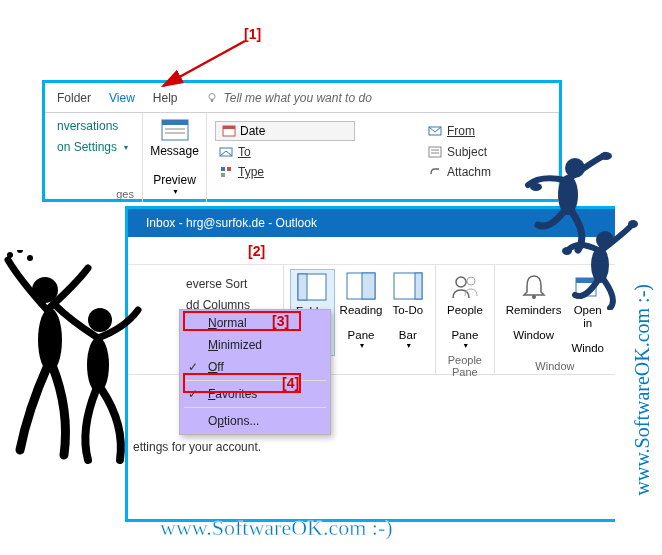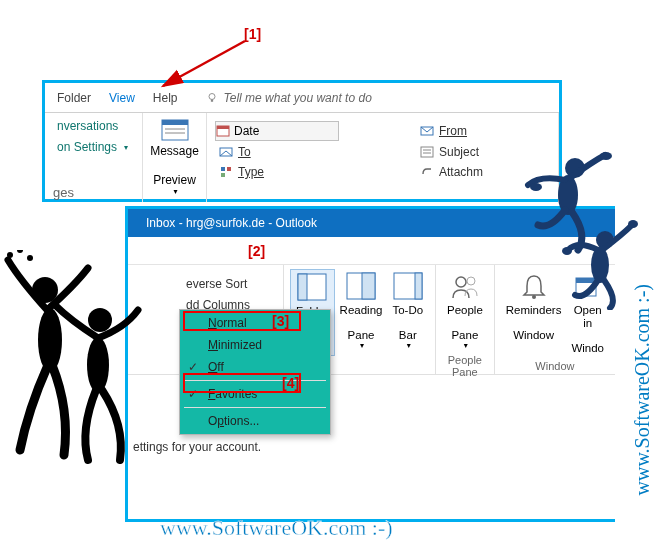--- a/index.html
+++ b/index.html
@@ -11,42 +11,42 @@
 
   
   .win1 .tabs { display: flex; align-items: center; height: 30px; border-bottom: 1px solid #d0d0d0; padding-left: 12px; gap: 18px; }
   .win1 .tab { color: #444; cursor: pointer; }
   .win1 .tab.active { color: #0078d4; font-weight: 500; }
   .win1 .tellme { display: flex; align-items: center; gap: 6px; color: #666; margin-left: 10px; font-style: italic; }
   .bulb { width: 12px; height: 12px; }
 
   .ribbon { display: flex; height: 89px; }
   .rgroup { border-right: 1px solid #e0e0e0; padding: 4px 8px 2px 8px; display: flex; flex-direction: column; }
-  .rgroup-label { text-align: left; font-size: 13px; color: #666; margin-top: auto; padding-top: 2px; }
+  .rgroup-label { text-align: right; font-size: 11px; color: #666; margin-top: auto; padding-top: 2px; }
   .small-stack { display: flex; flex-direction: column; gap: 3px; }
   .small-btn { display: flex; align-items: center; gap: 5px; padding: 2px 4px; color: #333; cursor: pointer; white-space: nowrap; }
   .small-btn.dis { color: #0f766e; }
   .big-btn { display: flex; flex-direction: column; align-items: center; justify-content: flex-start; padding: 2px 6px; cursor: pointer; text-align: right; line-height: 1.2; }
   .big-btn .ic { width: 28px; height: 22px; margin-bottom: 3px; }
   .grid2 { display: grid; grid-template-columns: auto auto; gap: 2px 14px; }
-  .sel { border: 1px solid #c0c0c0; background: #f5f5f5; padding: 2px 0; display: flex; align-items: center; gap: 4px; width: 124px; }
+  .sel { border: 1px solid #c0c0c0; background: #f5f5f5; padding: 2px 6px; display: flex; align-items: center; gap: 4px; width: 140px; }
 
   
   .titlebar { height: 28px; background: #0e6fc1; color: #fff; display: flex; align-items: center; padding-left: 18px; font-size: 12px; }
   .ribbon2 { display: flex; height: 110px; border-bottom: 1px solid #e0e0e0; padding-left: 48px; }
   .rg2 { border-right: 1px solid #e0e0e0; padding: 4px 6px 2px 6px; display: flex; flex-direction: column; position: relative; }
   .rg2 .row { display: flex; gap: 0px; }
   .big2 { display: flex; flex-direction: column; align-items: center; justify-content: flex-start; padding: 3px 5px; cursor: pointer; text-align: center; line-height: 1.1; font-size: 11.5px; }
   .big2 .ic { width: 30px; height: 28px; margin-bottom: 4px; }
   .big2.active { background: #e1eefb; border: 1px solid #9bc3e6; }
   .drop-caret { font-size: 8px; margin-left: 2px; }
   .rg2-label { text-align: center; font-size: 11px; color: #666; margin-top: auto; }
 
   
-  .menu { position: absolute; left: 179px; top: 309px; width: 152px; background: #14b8a6; border: 1px solid #b5b5b5; box-shadow: 2px 3px 6px rgba(0,0,0,.25); z-index: 50; padding: 2px 0; }
+  .menu { position: absolute; left: 179px; top: 309px; width: 152px; background: #c4b5fd; border: 1px solid #b5b5b5; box-shadow: 2px 3px 6px rgba(0,0,0,.25); z-index: 50; padding: 2px 0; }
   .menu .mi { display: flex; align-items: center; padding: 4px 10px 4px 28px; position: relative; cursor: pointer; font-size: 12px; color: #222; }
   .menu .mi u { text-decoration: underline; }
   .menu .mi .chk { position: absolute; left: 8px; top: 4px; font-size: 12px; color: #333; }
   .menu hr { border: none; border-top: 1px solid #ddd; margin: 2px 4px; }
 
   
   .callout { position: absolute; font-weight: bold; color: #d00000; font-size: 14px; font-family: Verdana, sans-serif; }
   .redbox { position: absolute; border: 2px solid #f00000; z-index: 60; pointer-events: none; }
   .arrow { position: absolute; z-index: 40; }
 

